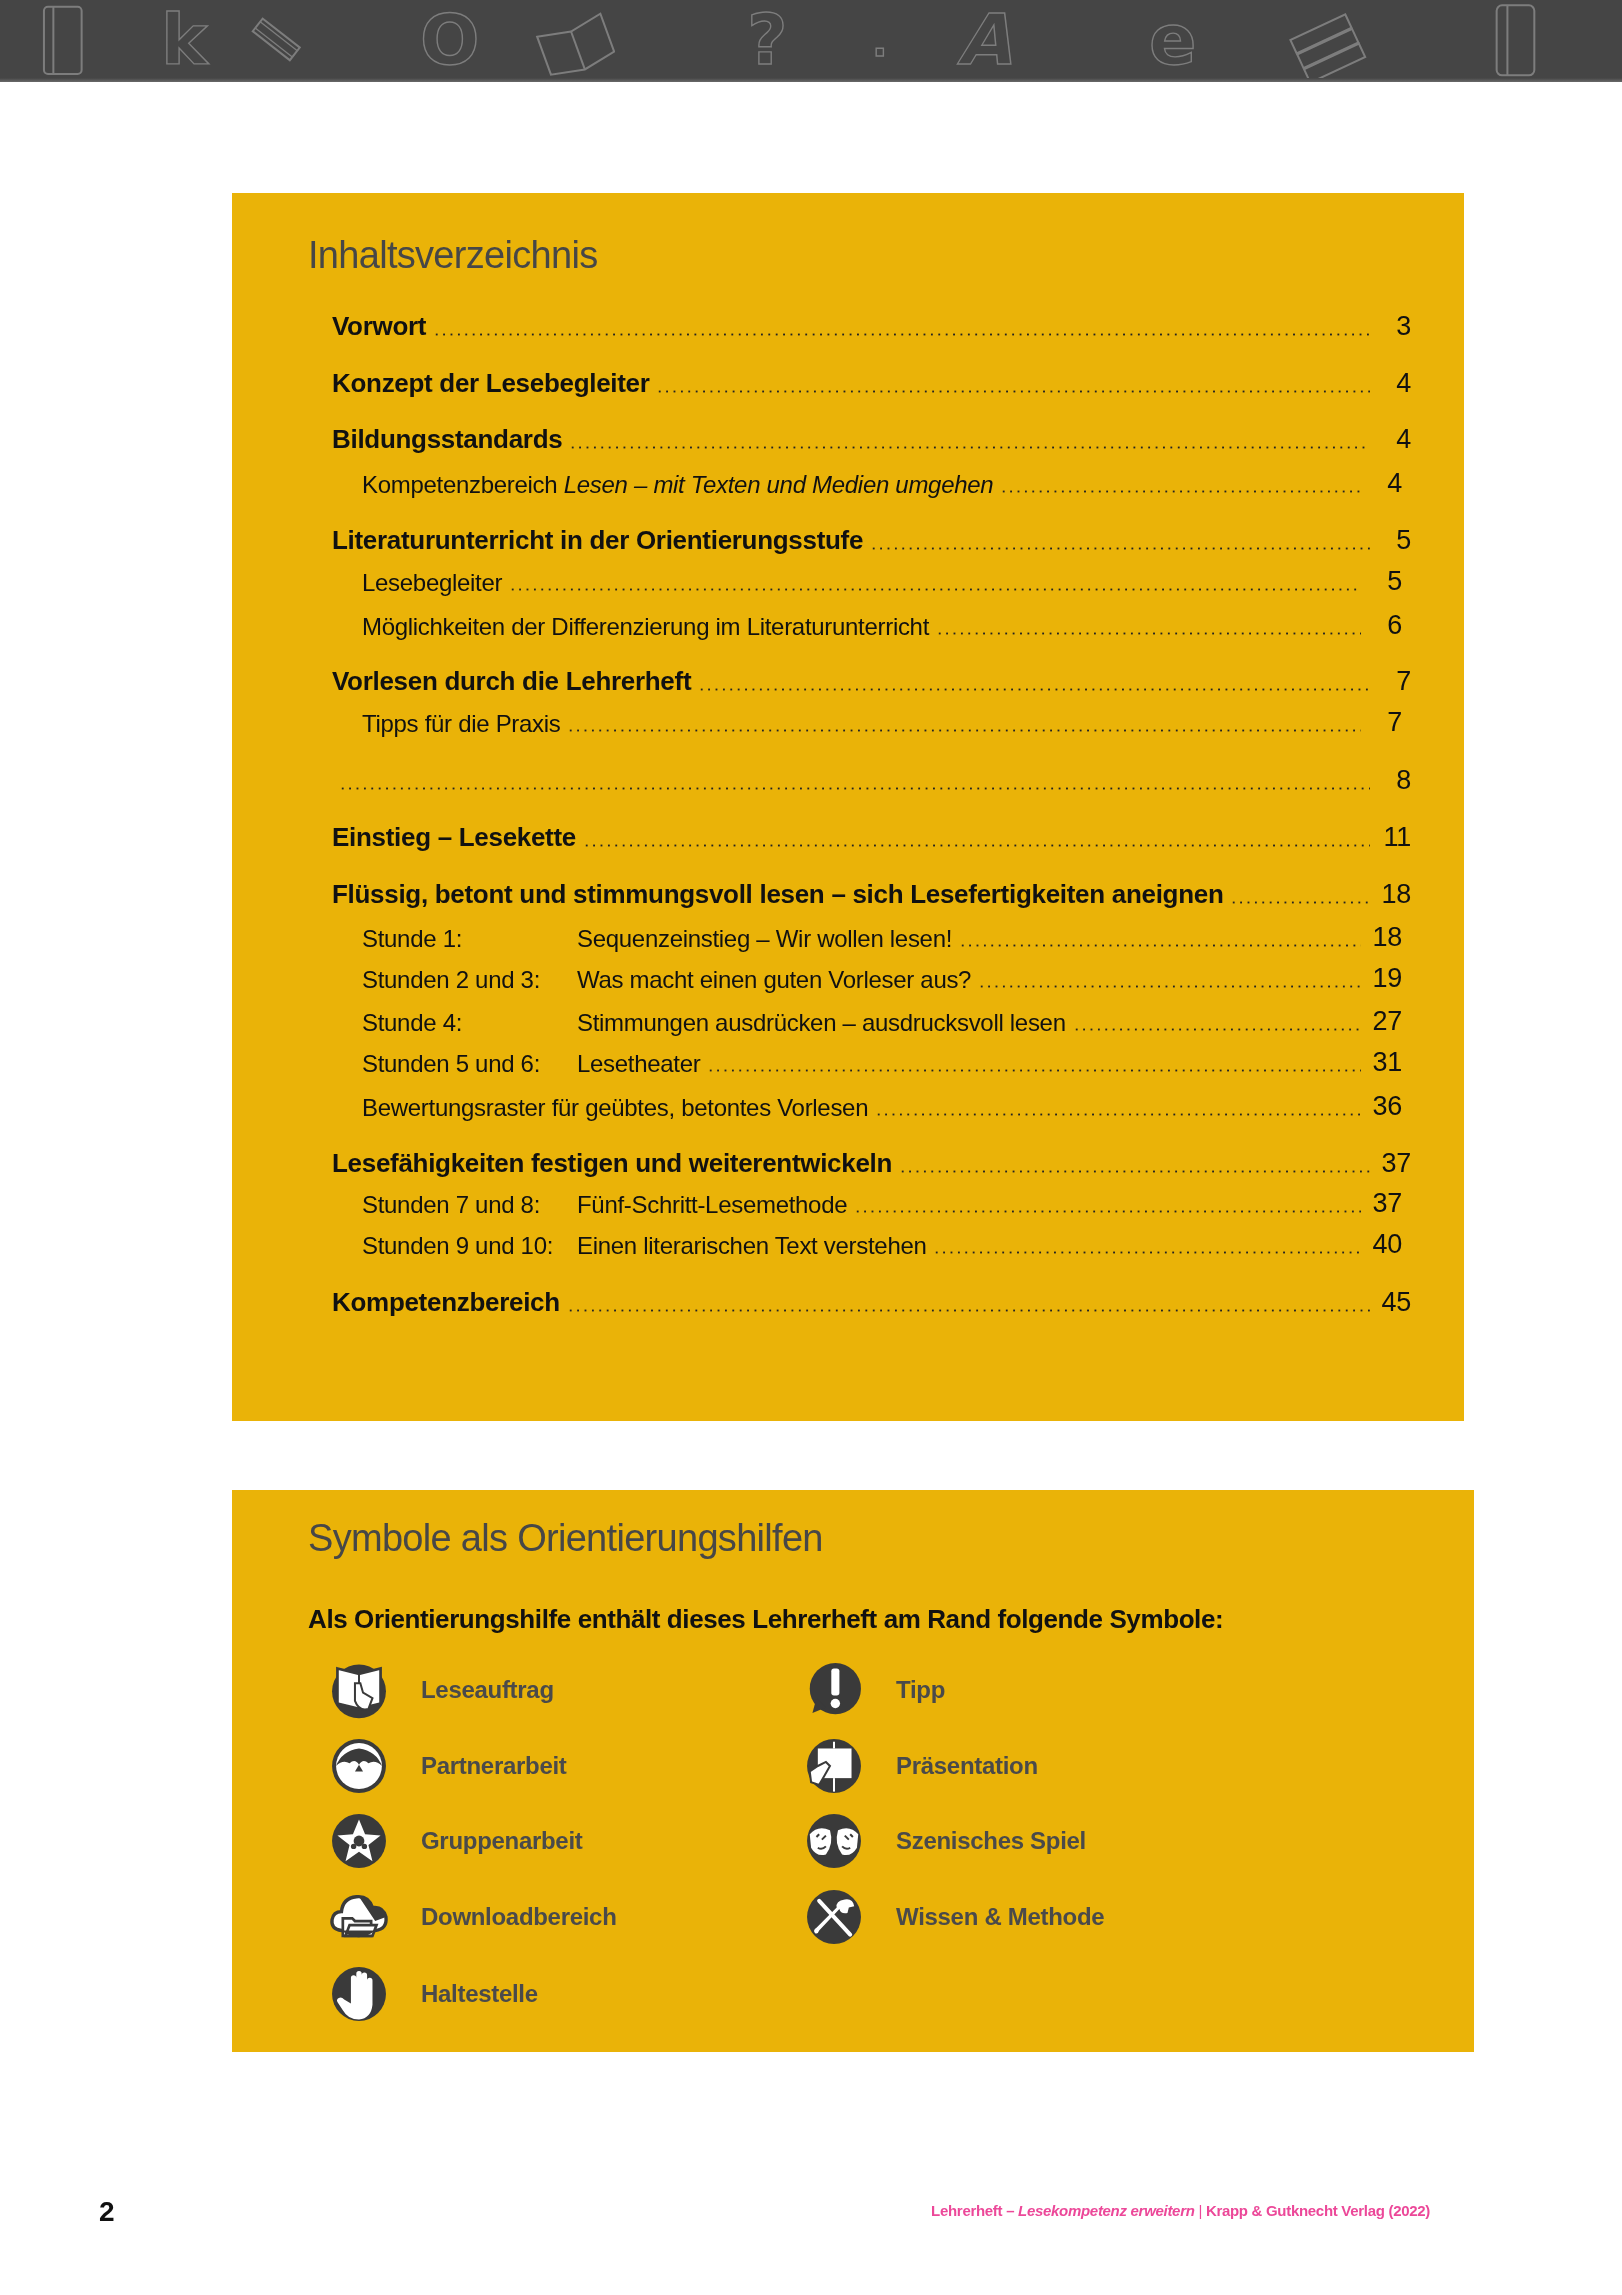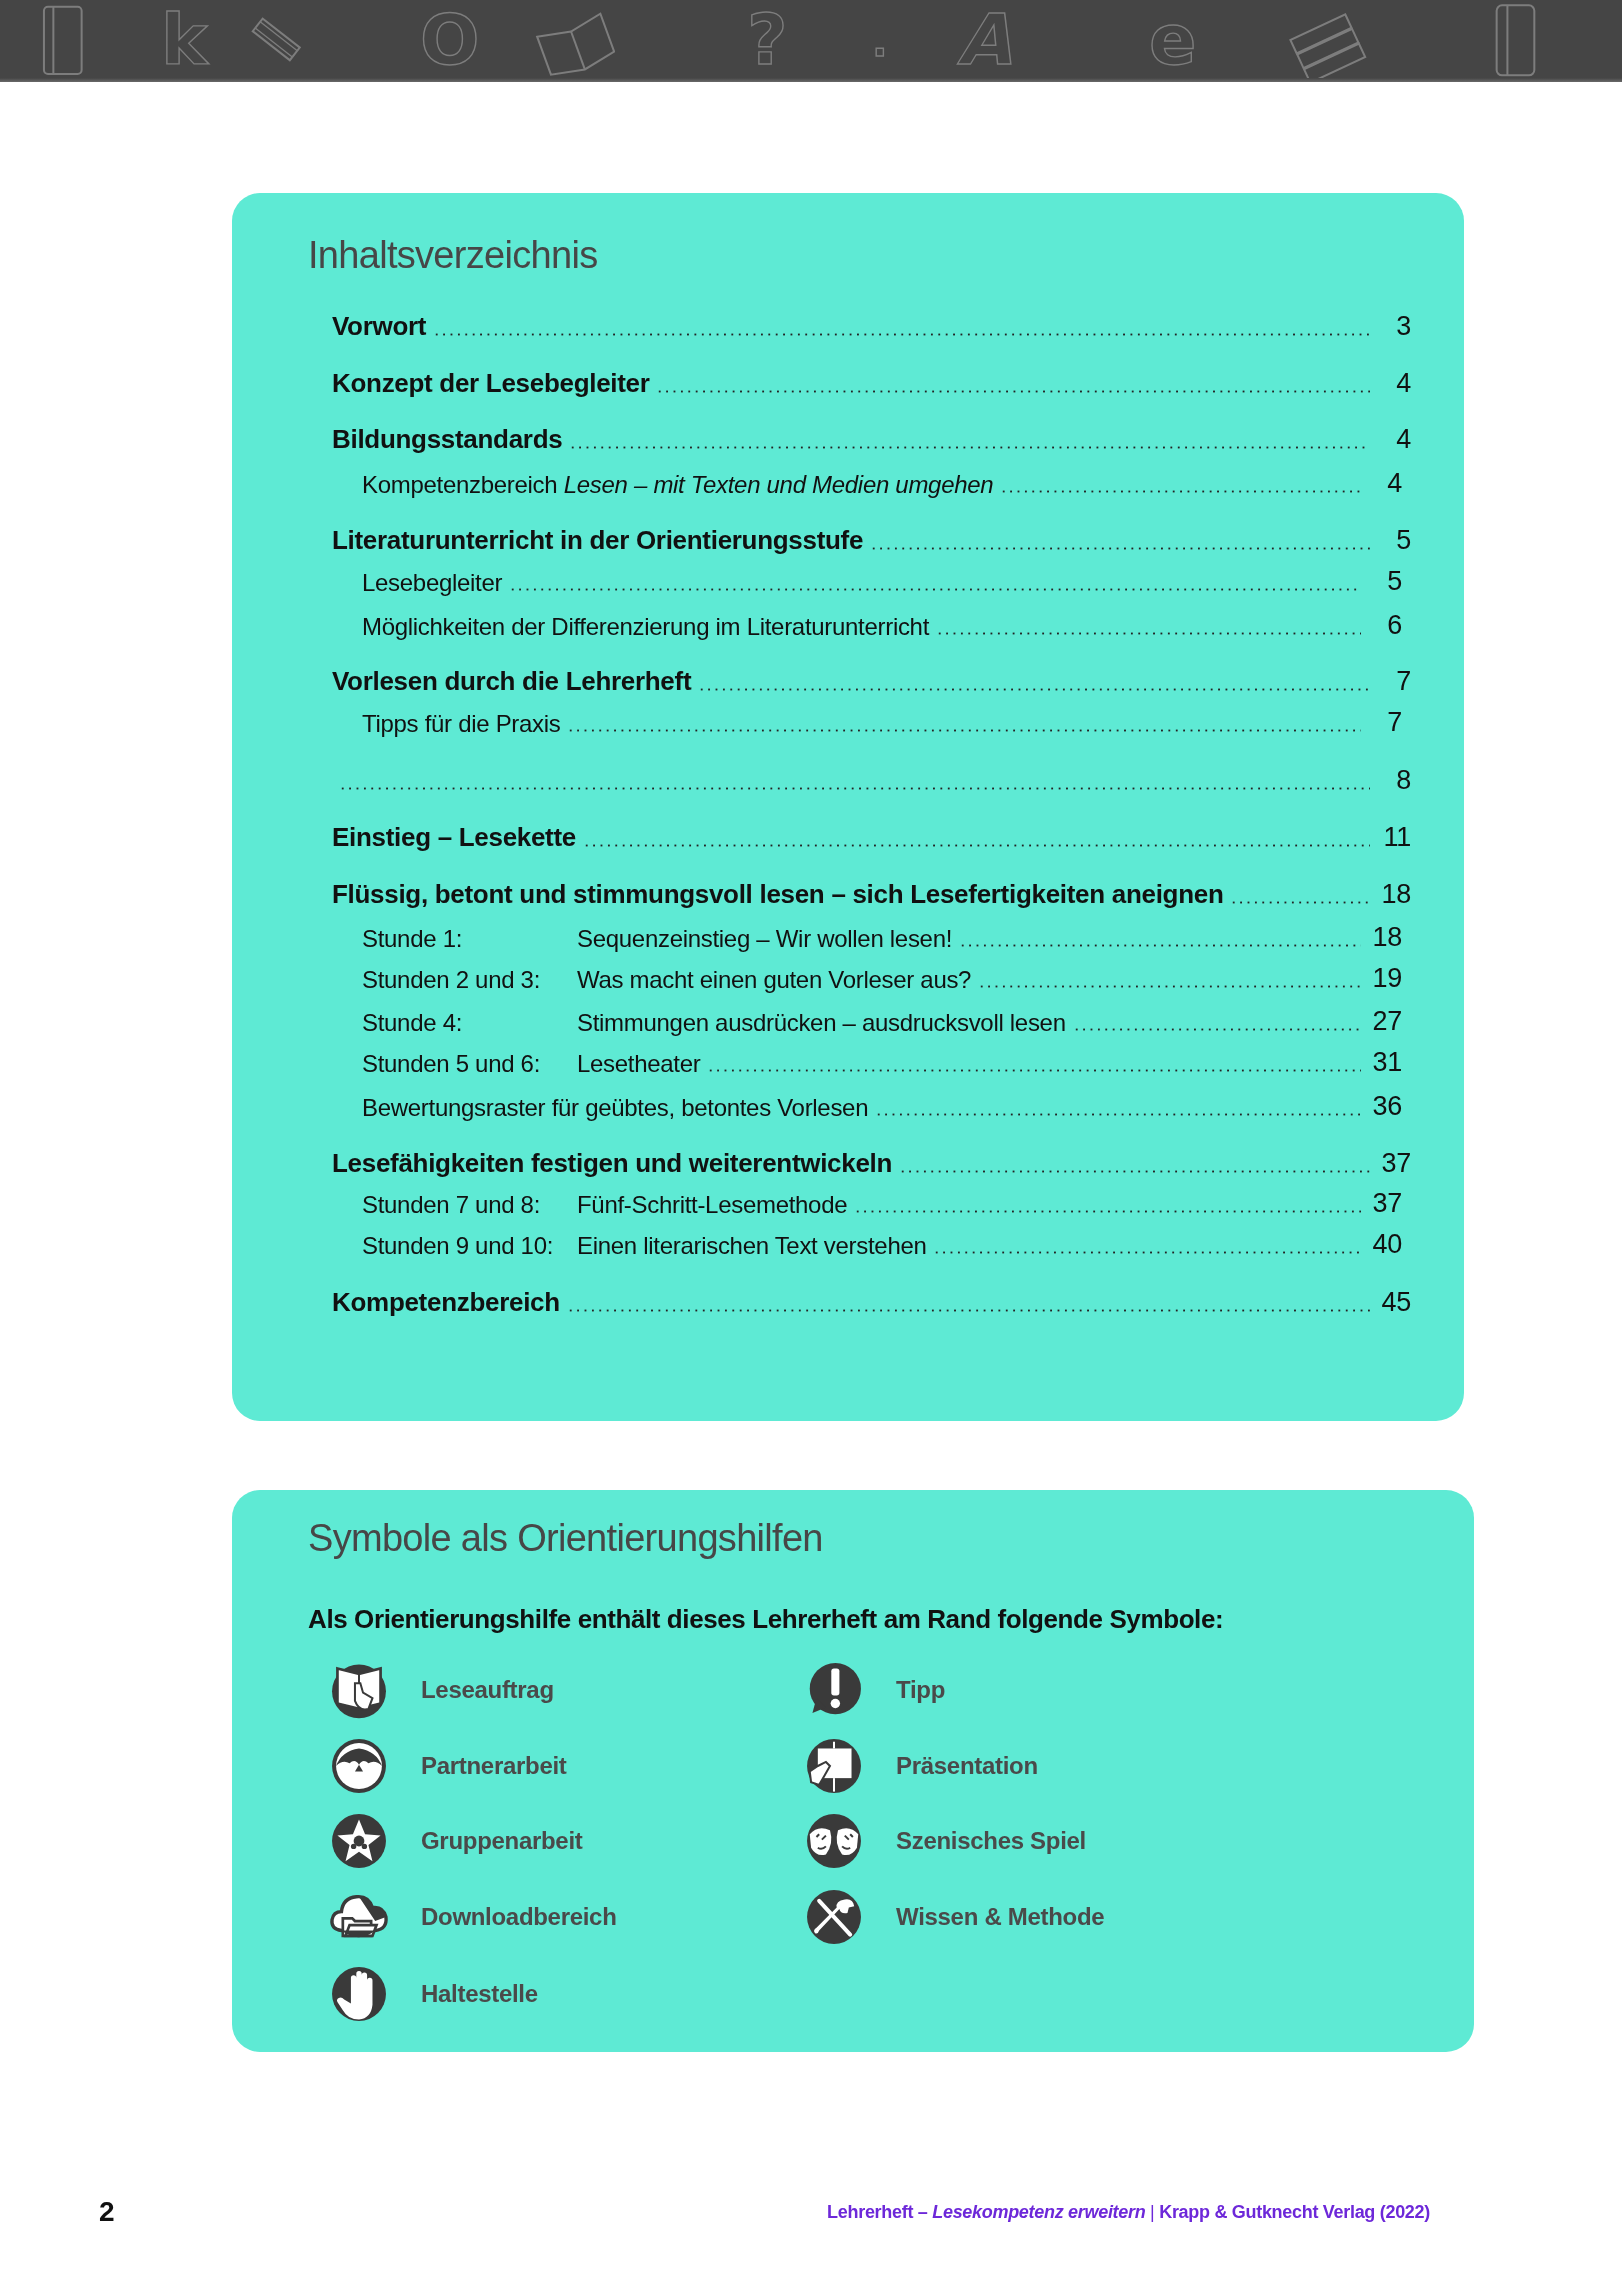--- a/index.html
+++ b/index.html
@@ -28,22 +28,21 @@
     -webkit-text-stroke: 1.4px #7d7d7d;
     font-family: "DejaVu Sans", sans-serif;
     font-size: 70px; line-height: 74px;
     font-weight: bold;
   }
   .deco-svg { position: absolute; top: 4px; }
 
   
   .box {
     position: absolute;
-    background: #5eead4;
-    border-radius: 28px;
+    background: #eab308;
   }
   .toc-box { left: 232px; top: 193px; width: 1232px; height: 1228px; }
   .sym-box { left: 232px; top: 1490px; width: 1242px; height: 562px; }
 
   .box-title {
     position: absolute;
     font-size: 38px;
     color: #474747;
     letter-spacing: -0.7px;
     white-space: nowrap;
@@ -100,21 +99,21 @@
     white-space: nowrap;
   }
 
   
   .page-number {
     position: absolute; left: 99px; top: 2196px;
     font-size: 28px; font-weight: bold;
   }
   .footer-cite {
     position: absolute; right: 192px; top: 2202px;
-    font-size: 18px; font-weight: bold; color: #6d28d9;
+    font-size: 15px; font-weight: bold; color: #ec4899;
     white-space: nowrap; letter-spacing: -0.3px;
   }
   .footer-cite i { font-style: italic; }
   .footer-cite .light { font-weight: normal; }
 </style>
 </head>
 <body>
 
 <div class="header-band">
   <svg class="deco-svg" style="left:37px" width="61" height="74" viewBox="0 0 90 110">

